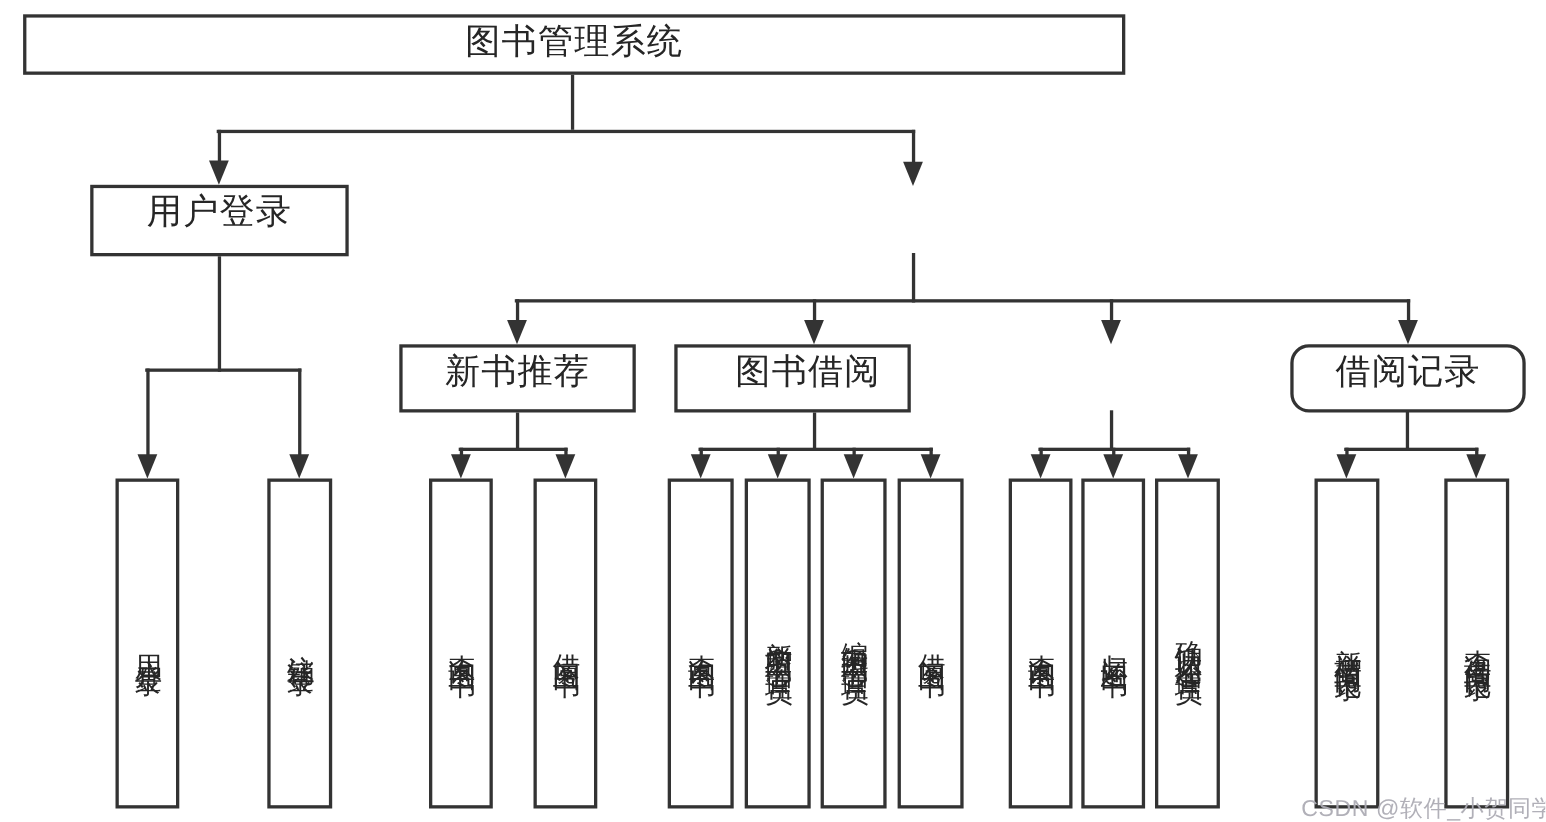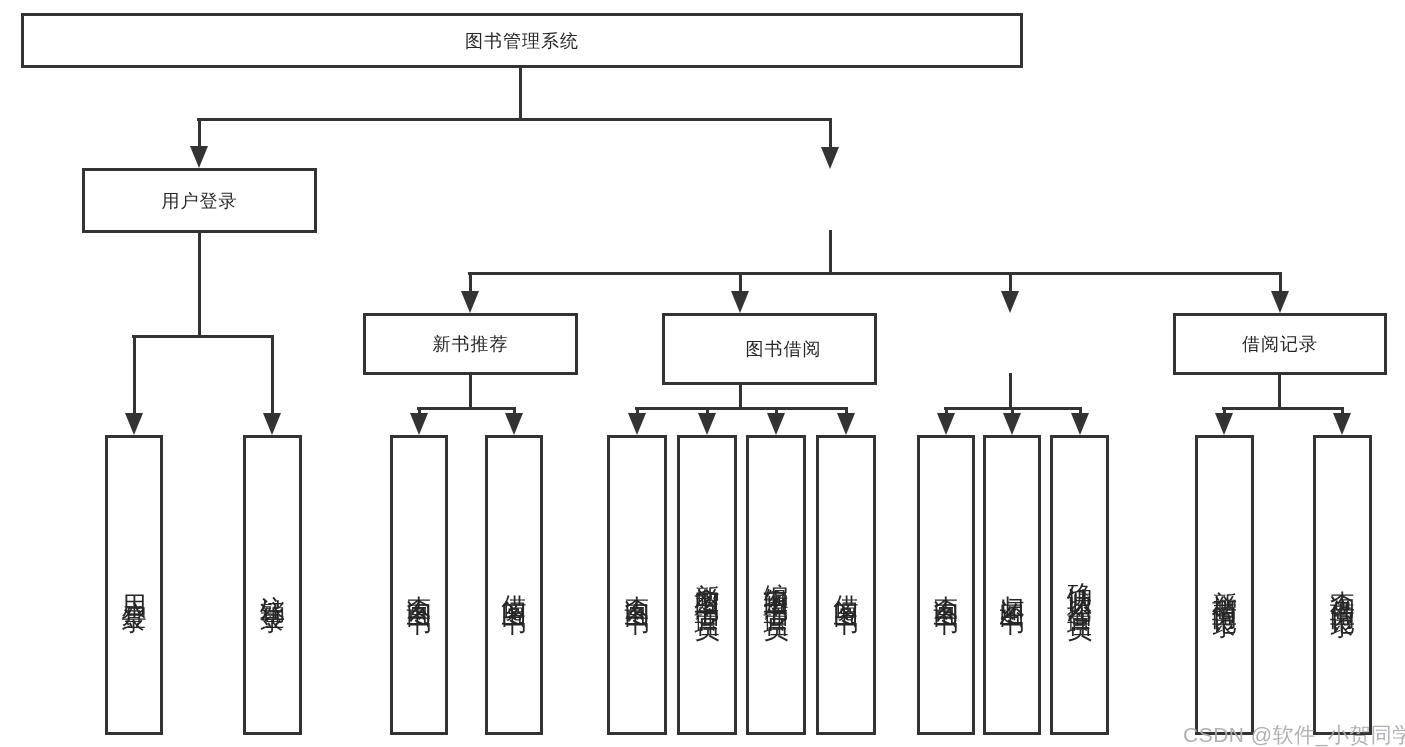--- a/index.html
+++ b/index.html
@@ -2,22 +2,22 @@
 <html><head>
 <meta charset="utf-8">
 <style>
   html,body{margin:0;padding:0;background:#ffffff;}
   .stage{
     position:relative;width:1405px;height:747px;background:#ffffff;overflow:hidden;
     font-family:"Liberation Sans","DejaVu Sans",sans-serif;color:#262626;
   }
   .hbox{
     position:absolute;box-sizing:border-box;background:#ffffff;border:3px solid #333333;
-    display:flex;align-items:center;justify-content:center;
-    font-size:18px;letter-spacing:1px;white-space:nowrap;
+    display:flex;align-items:flex-start;justify-content:center;
+    font-size:32px;letter-spacing:1px;white-space:nowrap;
   }
   .vbox{
     position:absolute;top:435px;height:300px;box-sizing:border-box;background:#ffffff;border:3px solid #333333;
     display:flex;align-items:center;justify-content:center;
     writing-mode:vertical-rl;text-orientation:mixed;
     font-size:25px;letter-spacing:5px;line-height:1;white-space:nowrap;
   }
   .line{position:absolute;background:#333333;}
   .ah{
     position:absolute;width:0;height:0;
@@ -98,26 +98,26 @@
 
   <div class="hbox" style="left:82px;top:168px;width:235px;height:65px;">
     <span>用户登录</span>
   </div>
 
 
   <div class="hbox" style="left:363px;top:313px;width:215px;height:62px;font-family:Liberation Mono, monospace;">
     <span>新书推荐</span>
   </div>
 
-  <div class="hbox" style="left:662px;top:313px;width:215px;height:72px;padding-left:28px;">
+  <div class="hbox" style="left:613px;top:313px;width:215px;height:62px;padding-left:28px;">
     <span>图书借阅</span>
   </div>
 
 
-  <div class="hbox" style="left:1173px;top:313px;width:214px;height:62px;">
+  <div class="hbox" style="left:1173px;top:313px;width:214px;height:62px;border-radius:17px;">
     <span>借阅记录</span>
   </div>
 
   <div class="vbox" style="left:105px;width:58px;">
     <span>用户登录</span>
   </div>
   <div class="vbox" style="left:243px;width:59px;">
     <span>注销登录</span>
   </div>
 

